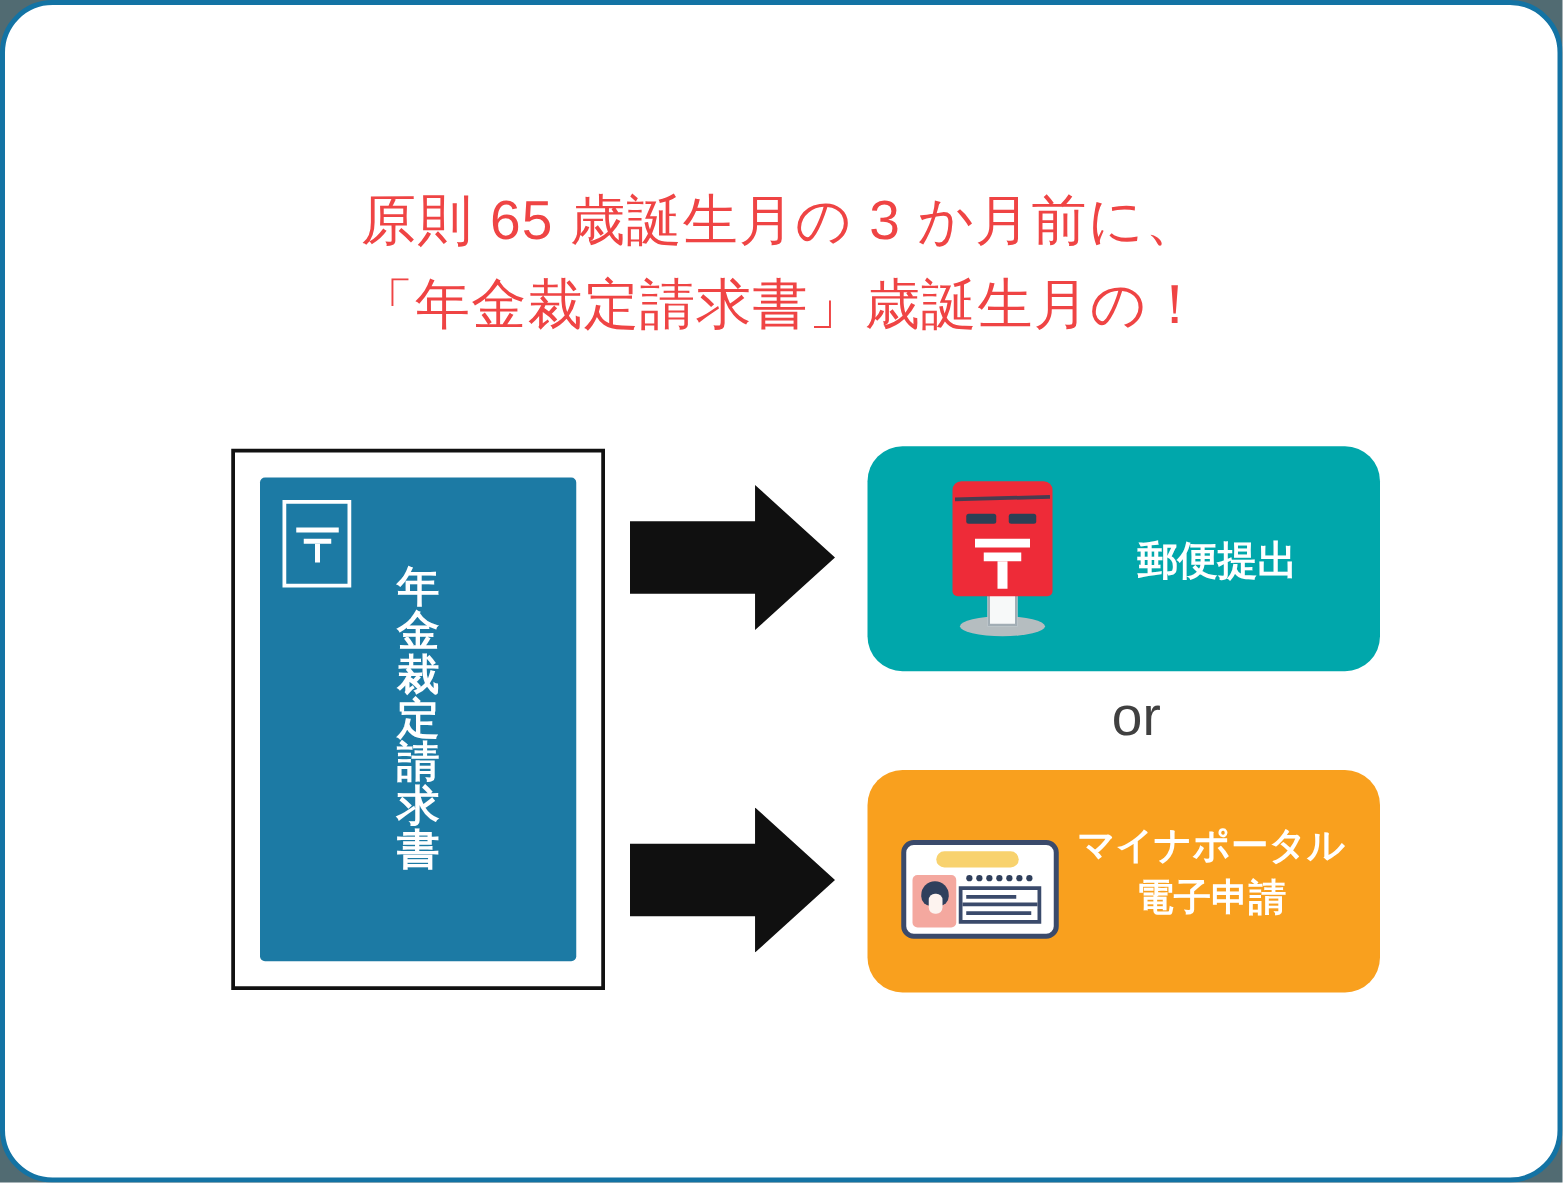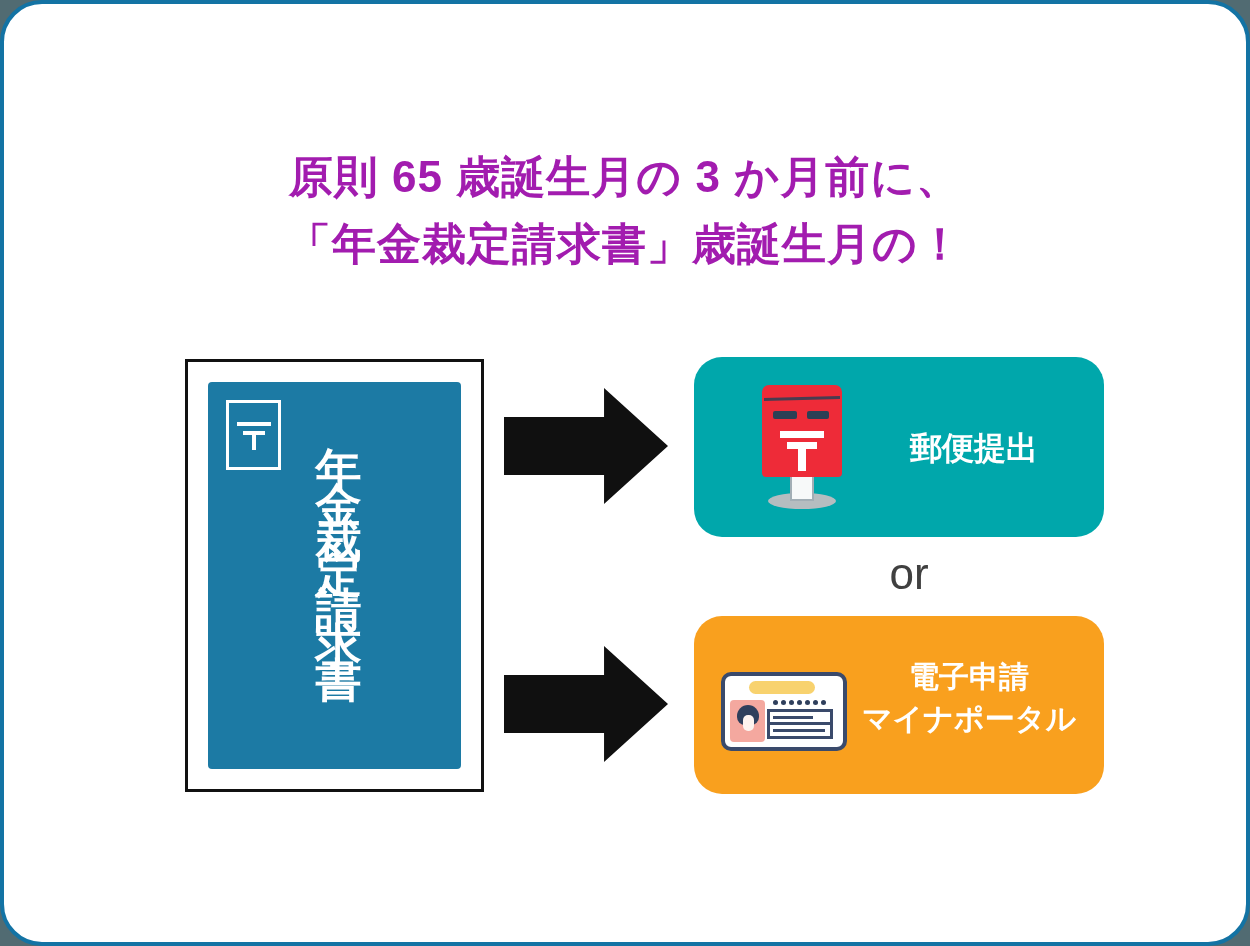--- a/index.html
+++ b/index.html
@@ -14,39 +14,39 @@
     position:absolute;inset:0;
     background:#ffffff;
     border:4px solid #1373a4;
     border-radius:42px;
     box-sizing:border-box;
   }
   
   .title{
     position:absolute;left:0;right:0;top:139px;
     text-align:center;
-    font-size:44px;line-height:67px;font-weight:700;
-    color:#a21caf;letter-spacing:1px;
+    font-size:44px;line-height:67px;font-weight:400;
+    color:#ef4444;letter-spacing:1px;
   }
   
   .envelope{
     position:absolute;left:181px;top:355px;width:299px;height:433px;
     background:#ffffff;border:3px solid #111111;box-sizing:border-box;
   }
   .env-front{
     position:absolute;inset:20px;
     background:#1c7aa4;border-radius:4px;
   }
   .stamp-box{
     position:absolute;left:18px;top:18px;width:55px;height:70px;
     border:3px solid #ffffff;box-sizing:border-box;
   }
   .env-label{
     position:absolute;left:50%;top:71px;width:38px;margin-left:-19px;
-    font-size:46px;line-height:35px;font-weight:700;color:#ffffff;
+    font-size:34px;line-height:35px;font-weight:700;color:#ffffff;
     text-align:center;word-break:break-all;
   }
   
   .pm{position:absolute;display:block;}
   .pm i{position:absolute;display:block;background:#ffffff;}
   .pm-env{left:50%;top:19px;width:34px;height:32px;margin-left:-17px;}
   .pm-env .pm-b1{left:0;top:0;width:34px;height:4px;}
   .pm-env .pm-b2{left:6px;top:9px;width:22px;height:4px;}
   .pm-env .pm-st{left:15px;top:13px;width:4px;height:15px;}
   
@@ -167,19 +167,19 @@
           <div class="mc-hair"></div>
           <div class="mc-face"></div>
         </div>
         <div class="mc-table">
           <i class="t1"></i>
             <i class="t2"></i>
             <i class="t3"></i>
         </div>
       </div>
       <div class="option-labels">
+        <div>マイナポータル</div>
         <div>電子申請</div>
-        <div>マイナポータル</div>
       </div>
     </div>
 
   </div>
 </div>
 
 </body></html>

